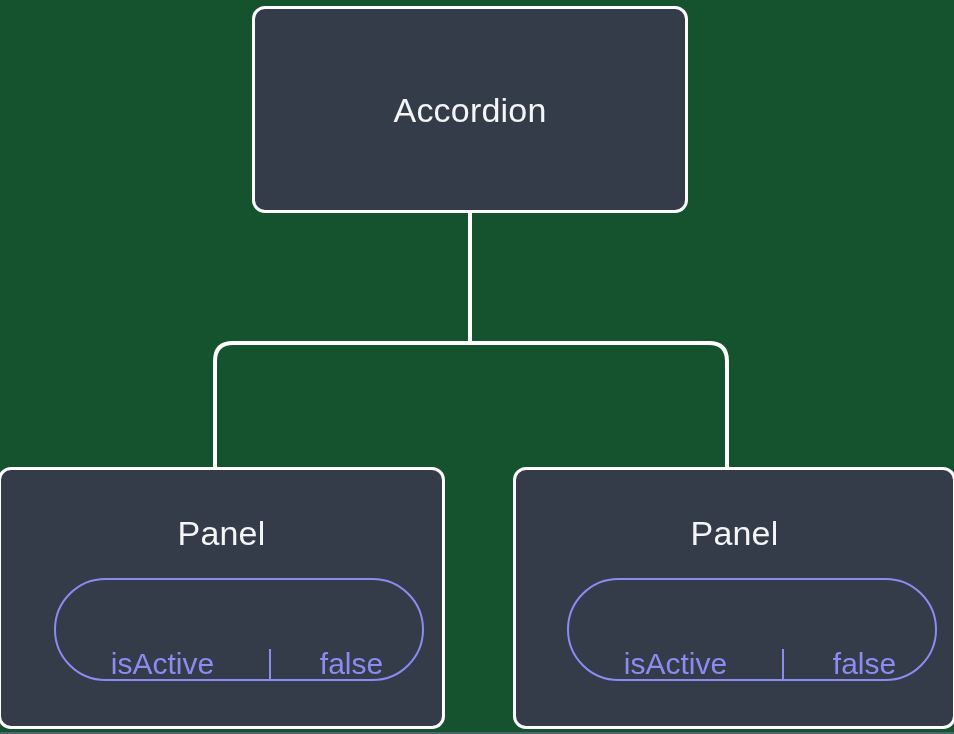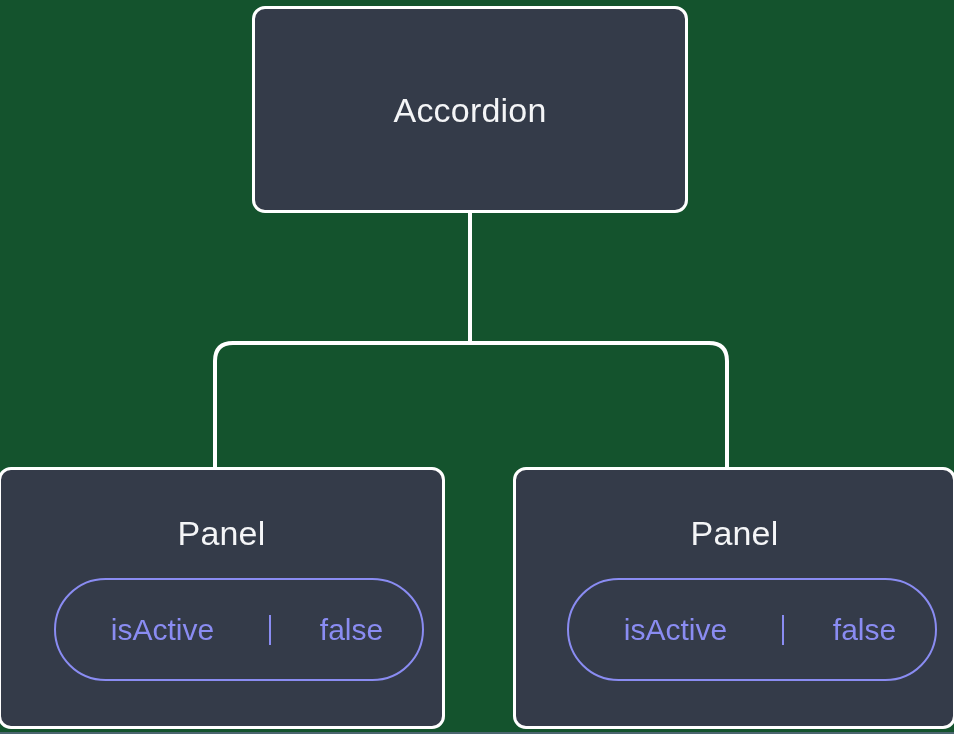--- a/index.html
+++ b/index.html
@@ -76,21 +76,21 @@
   .node-panel .node-title { font-size: 34px; }
 
   
   .prop-capsule {
     margin-top: 28px;
     height: 103px;
     border: 2px solid #8a8cf2;
     border-radius: 52px;
     box-sizing: border-box;
     display: flex;
-    align-items: center;
+    align-items: flex-end;
     overflow: hidden;
   }
   .node-panel-left  .prop-capsule { width: 370px; margin-left: 35px; }
   .node-panel-right .prop-capsule { width: 370px; margin-left: 35px; }
 
   .prop-cell {
     display: flex;
     align-items: center;
     justify-content: center;
     color: #8a8cf2;

